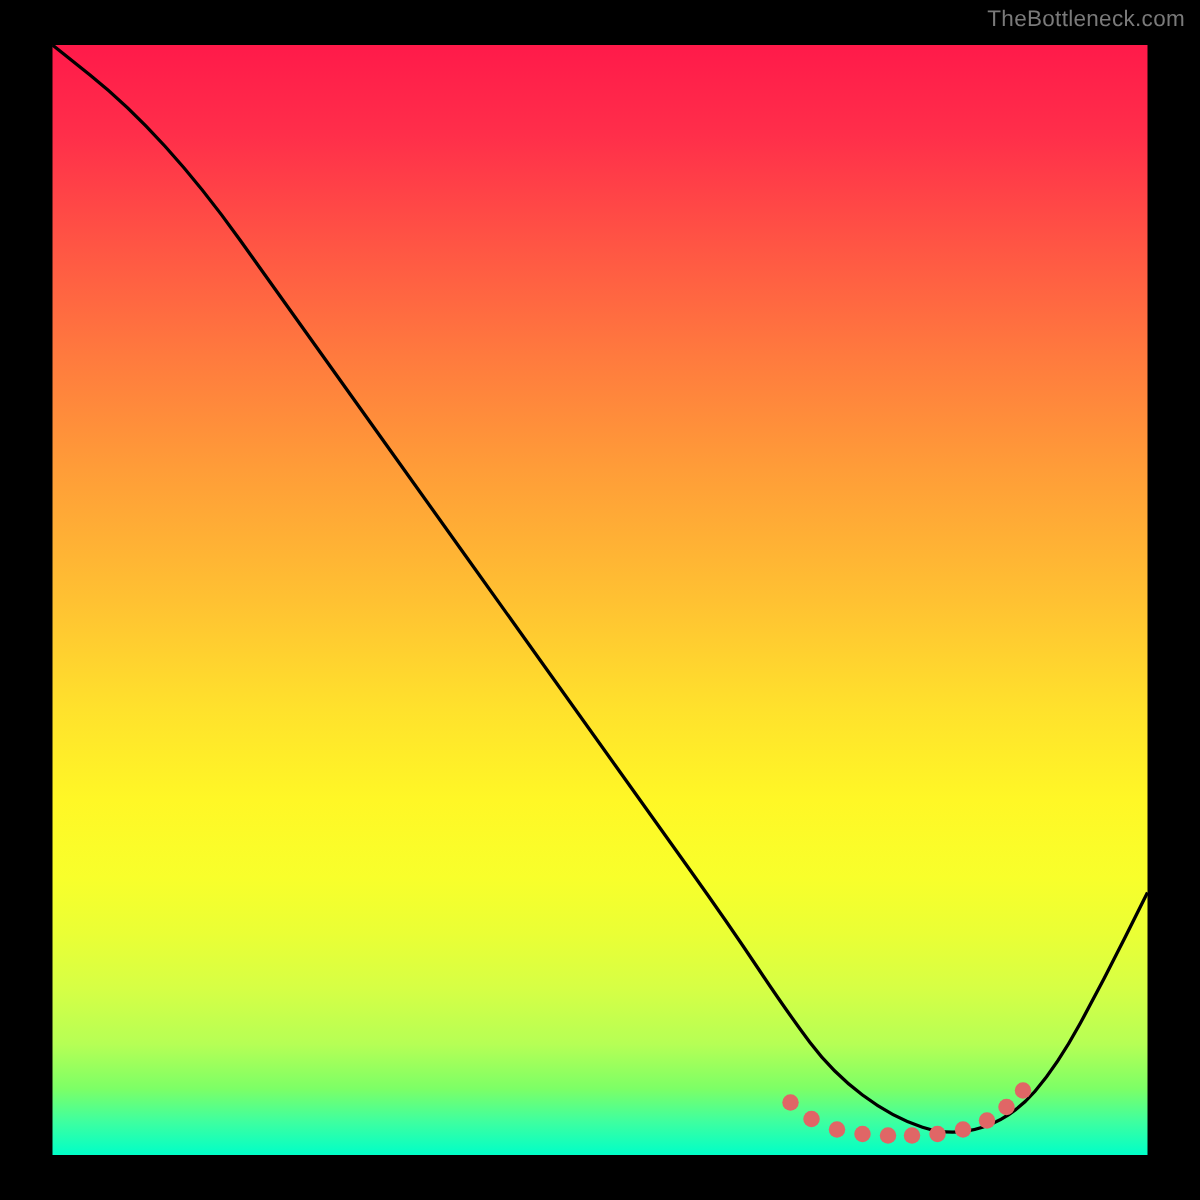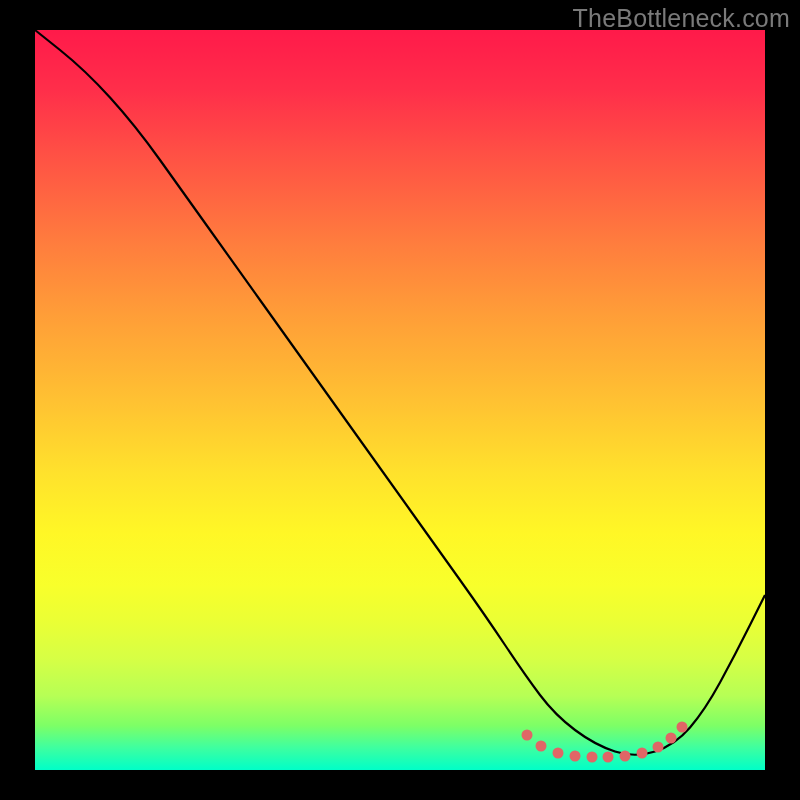--- a/index.html
+++ b/index.html
@@ -3,21 +3,21 @@
 <meta charset="utf-8">
 <style>
   * { margin: 0; padding: 0; box-sizing: border-box; }
   html, body { width: 800px; height: 800px; background: #000; overflow: hidden; font-family: Arial, sans-serif; }
   .wrap { position: relative; width: 800px; height: 800px; background: #000; }
   .attribution {
     position: absolute;
     top: 4px;
     right: 10px;
     color: #7a7a7a;
-    font-size: 25px;
+    font-size: 15px;
     font-weight: 400;
     letter-spacing: 0.2px;
     z-index: 10;
   }
   .plot {
     position: absolute;
     left: 35px;
     top: 30px;
     width: 730px;
     height: 740px;

